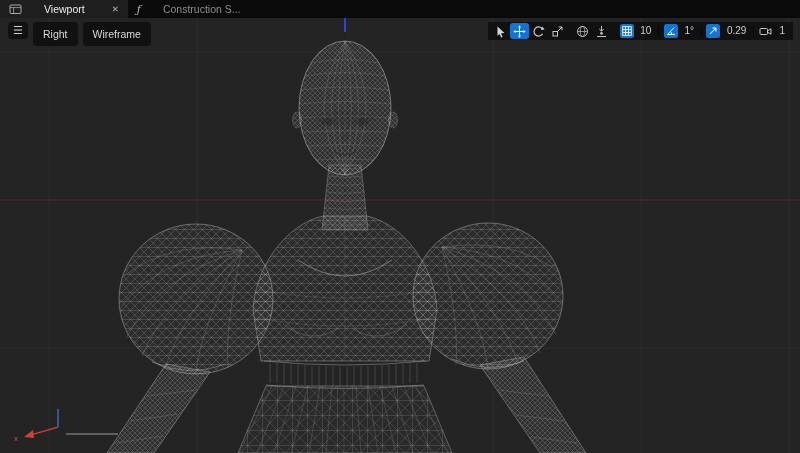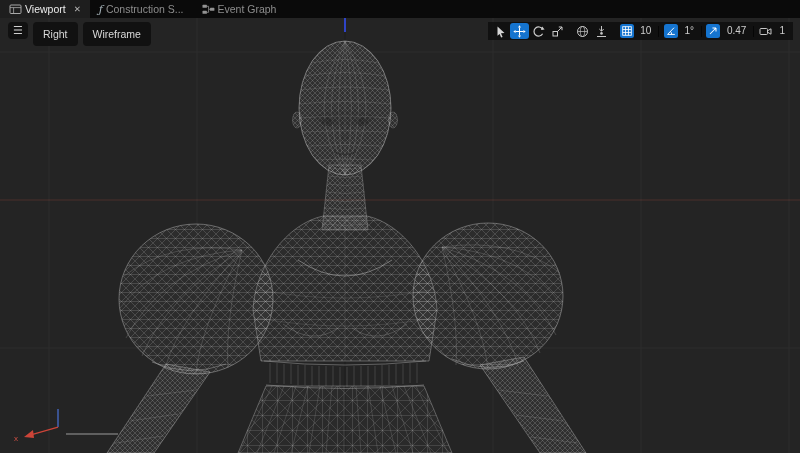--- a/index.html
+++ b/index.html
@@ -1,21 +1,21 @@
 <!DOCTYPE html>
 <html><head>
 <meta charset="utf-8">
 <style>
   html,body{margin:0;padding:0;background:#000;}
   .app{width:800px;height:453px;overflow:hidden;position:relative;
        font-family:"Liberation Sans",sans-serif;background:#242424;}
 
   
   .tabbar{height:18px;background:#0a0a0a;display:flex;align-items:stretch;}
-  .tab{display:flex;align-items:center;gap:3px;padding:0 9px;font-size:10.5px;
+  .tab{display:flex;align-items:center;gap:22px;padding:0 9px;font-size:10.5px;
        color:#8d8d8d;white-space:nowrap;}
   .tab.active{background:#1e1e1e;color:#ececec;}
   .tab .close{font-size:8.5px;color:#b5b5b5;margin-left:5px;cursor:default;}
   .fx{font-style:italic;font-size:11px;color:#a9b7bd;font-family:"DejaVu Serif",serif;line-height:1;}
 
   
   .viewport{position:relative;width:800px;height:435px;background:#242424;}
   svg.scene{position:absolute;left:0;top:0;}
 
   .vp-topleft{position:absolute;top:4px;left:8px;display:flex;gap:5px;z-index:2;}
@@ -48,31 +48,20 @@
             <rect x="1" y="1" width="11" height="8.5" rx="1" fill="none" stroke="#a8a8a8" stroke-width="1"></rect>
             <path d="M1 3.6 H12 M4.6 3.6 V9.5" stroke="#a8a8a8" stroke-width="0.8" fill="none"></path>
           </svg>
       </span>
       <span>Viewport</span>
       <span class="close">✕</span>
     </div>
     <div class="tab">
       <span class="fx">ƒ</span>
       <span>Construction S...</span>
-    </div>
-    <div class="tab">
-      <span style="display:flex">
-        <svg width="13" height="11" viewBox="0 0 13 11">
-            <rect x="0.5" y="0.8" width="4.4" height="3" rx="0.6" fill="#939393"></rect>
-            <rect x="0.5" y="6.8" width="4.4" height="3" rx="0.6" fill="#939393"></rect>
-            <rect x="8" y="3.8" width="4.4" height="3" rx="0.6" fill="#939393"></rect>
-            <path d="M5 2.3 H6.6 V5.3 H8 M5 8.3 H6.6 V5.3" stroke="#939393" stroke-width="0.8" fill="none"></path>
-          </svg>
-      </span>
-      <span>Event Graph</span>
     </div>
   </div>
 
   <div class="viewport">
 
     <svg class="scene" width="800" height="435" viewBox="0 0 800 435">
       <defs>
         <pattern id="m4" width="5" height="5" patternUnits="userSpaceOnUse">
           <rect width="5" height="5" fill="rgba(160,160,160,0.10)"></rect>
           <path d="M0 5 L5 0 M0 0 L5 5" stroke="rgba(200,200,200,0.5)" stroke-width="0.4"></path>
@@ -230,21 +219,21 @@
       </button>
       <span class="val">1°</span>
       <div class="sep"></div>
       <button class="tool">
         <span class="bluesq">
           <svg width="12" height="12" viewBox="0 0 14 14">
               <path d="M3.5 10.5 L10.5 3.5 M10.5 3.5 H6.3 M10.5 3.5 V7.7" stroke="#fff" stroke-width="1.2" fill="none"></path>
             </svg>
         </span>
       </button>
-      <span class="val">0.47</span>
+      <span class="val">0.29</span>
       <div class="sep"></div>
       <button class="tool">
         <svg width="13" height="13" viewBox="0 0 13 13">
             <rect x="1" y="3.5" width="7.5" height="6" rx="1" fill="none" stroke="#c5c5c5" stroke-width="1"></rect>
             <path d="M8.5 5.8 L12 3.8 V9.2 L8.5 7.2 Z" fill="none" stroke="#c5c5c5" stroke-width="1"></path>
           </svg>
       </button>
       <span class="val">1</span>
     </div>
 

